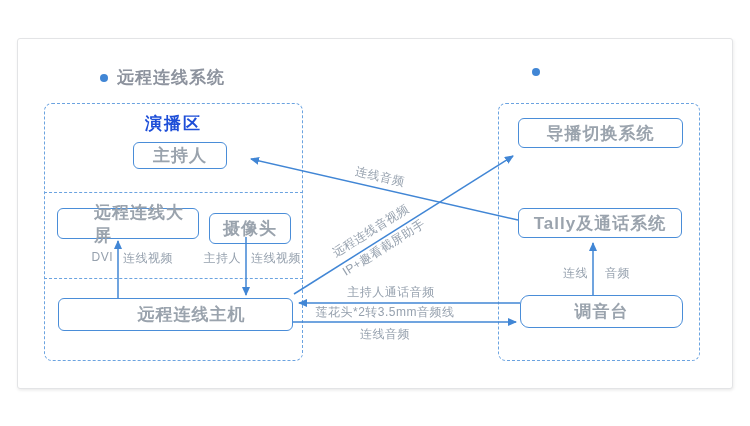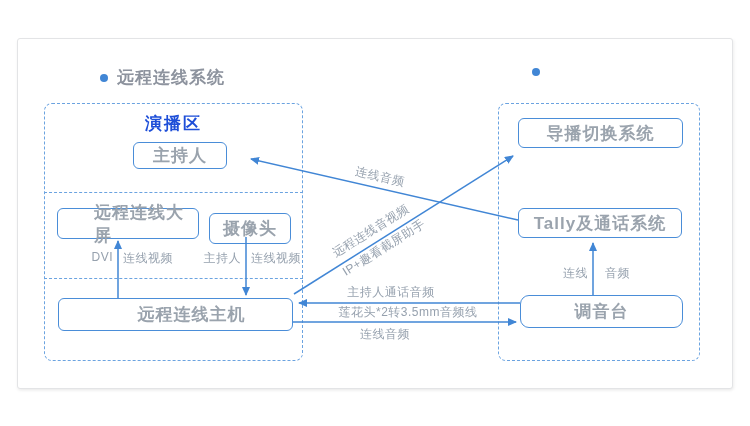--- a/index.html
+++ b/index.html
@@ -103,15 +103,15 @@
   <span class="elabel" style="right:509px; top:250px;">主持人</span>
   <span class="elabel" style="left:251px;  top:250px;">连线视频</span>
   <span class="elabel" style="right:162px; top:265px;">连线</span>
   <span class="elabel" style="left:605px;  top:265px;">音频</span>
 
   <span class="elabel rot-dn" style="left:380px; top:177px;">连线音频</span>
   <span class="elabel rot-up" style="left:371px; top:231px;">远程连线音视频</span>
   <span class="elabel rot-up" style="left:384px; top:248px;">IP+趣看截屏助手</span>
 
   <span class="elabel center" style="left:391px; top:292px;">主持人通话音频</span>
-  <span class="elabel center" style="left:408px; top:312px;">莲花头*2转3.5mm音频线</span>
+  <span class="elabel center" style="left:385px; top:312px;">莲花头*2转3.5mm音频线</span>
   <span class="elabel center" style="left:385px; top:334px;">连线音频</span>
 </div>
 
 </body></html>

